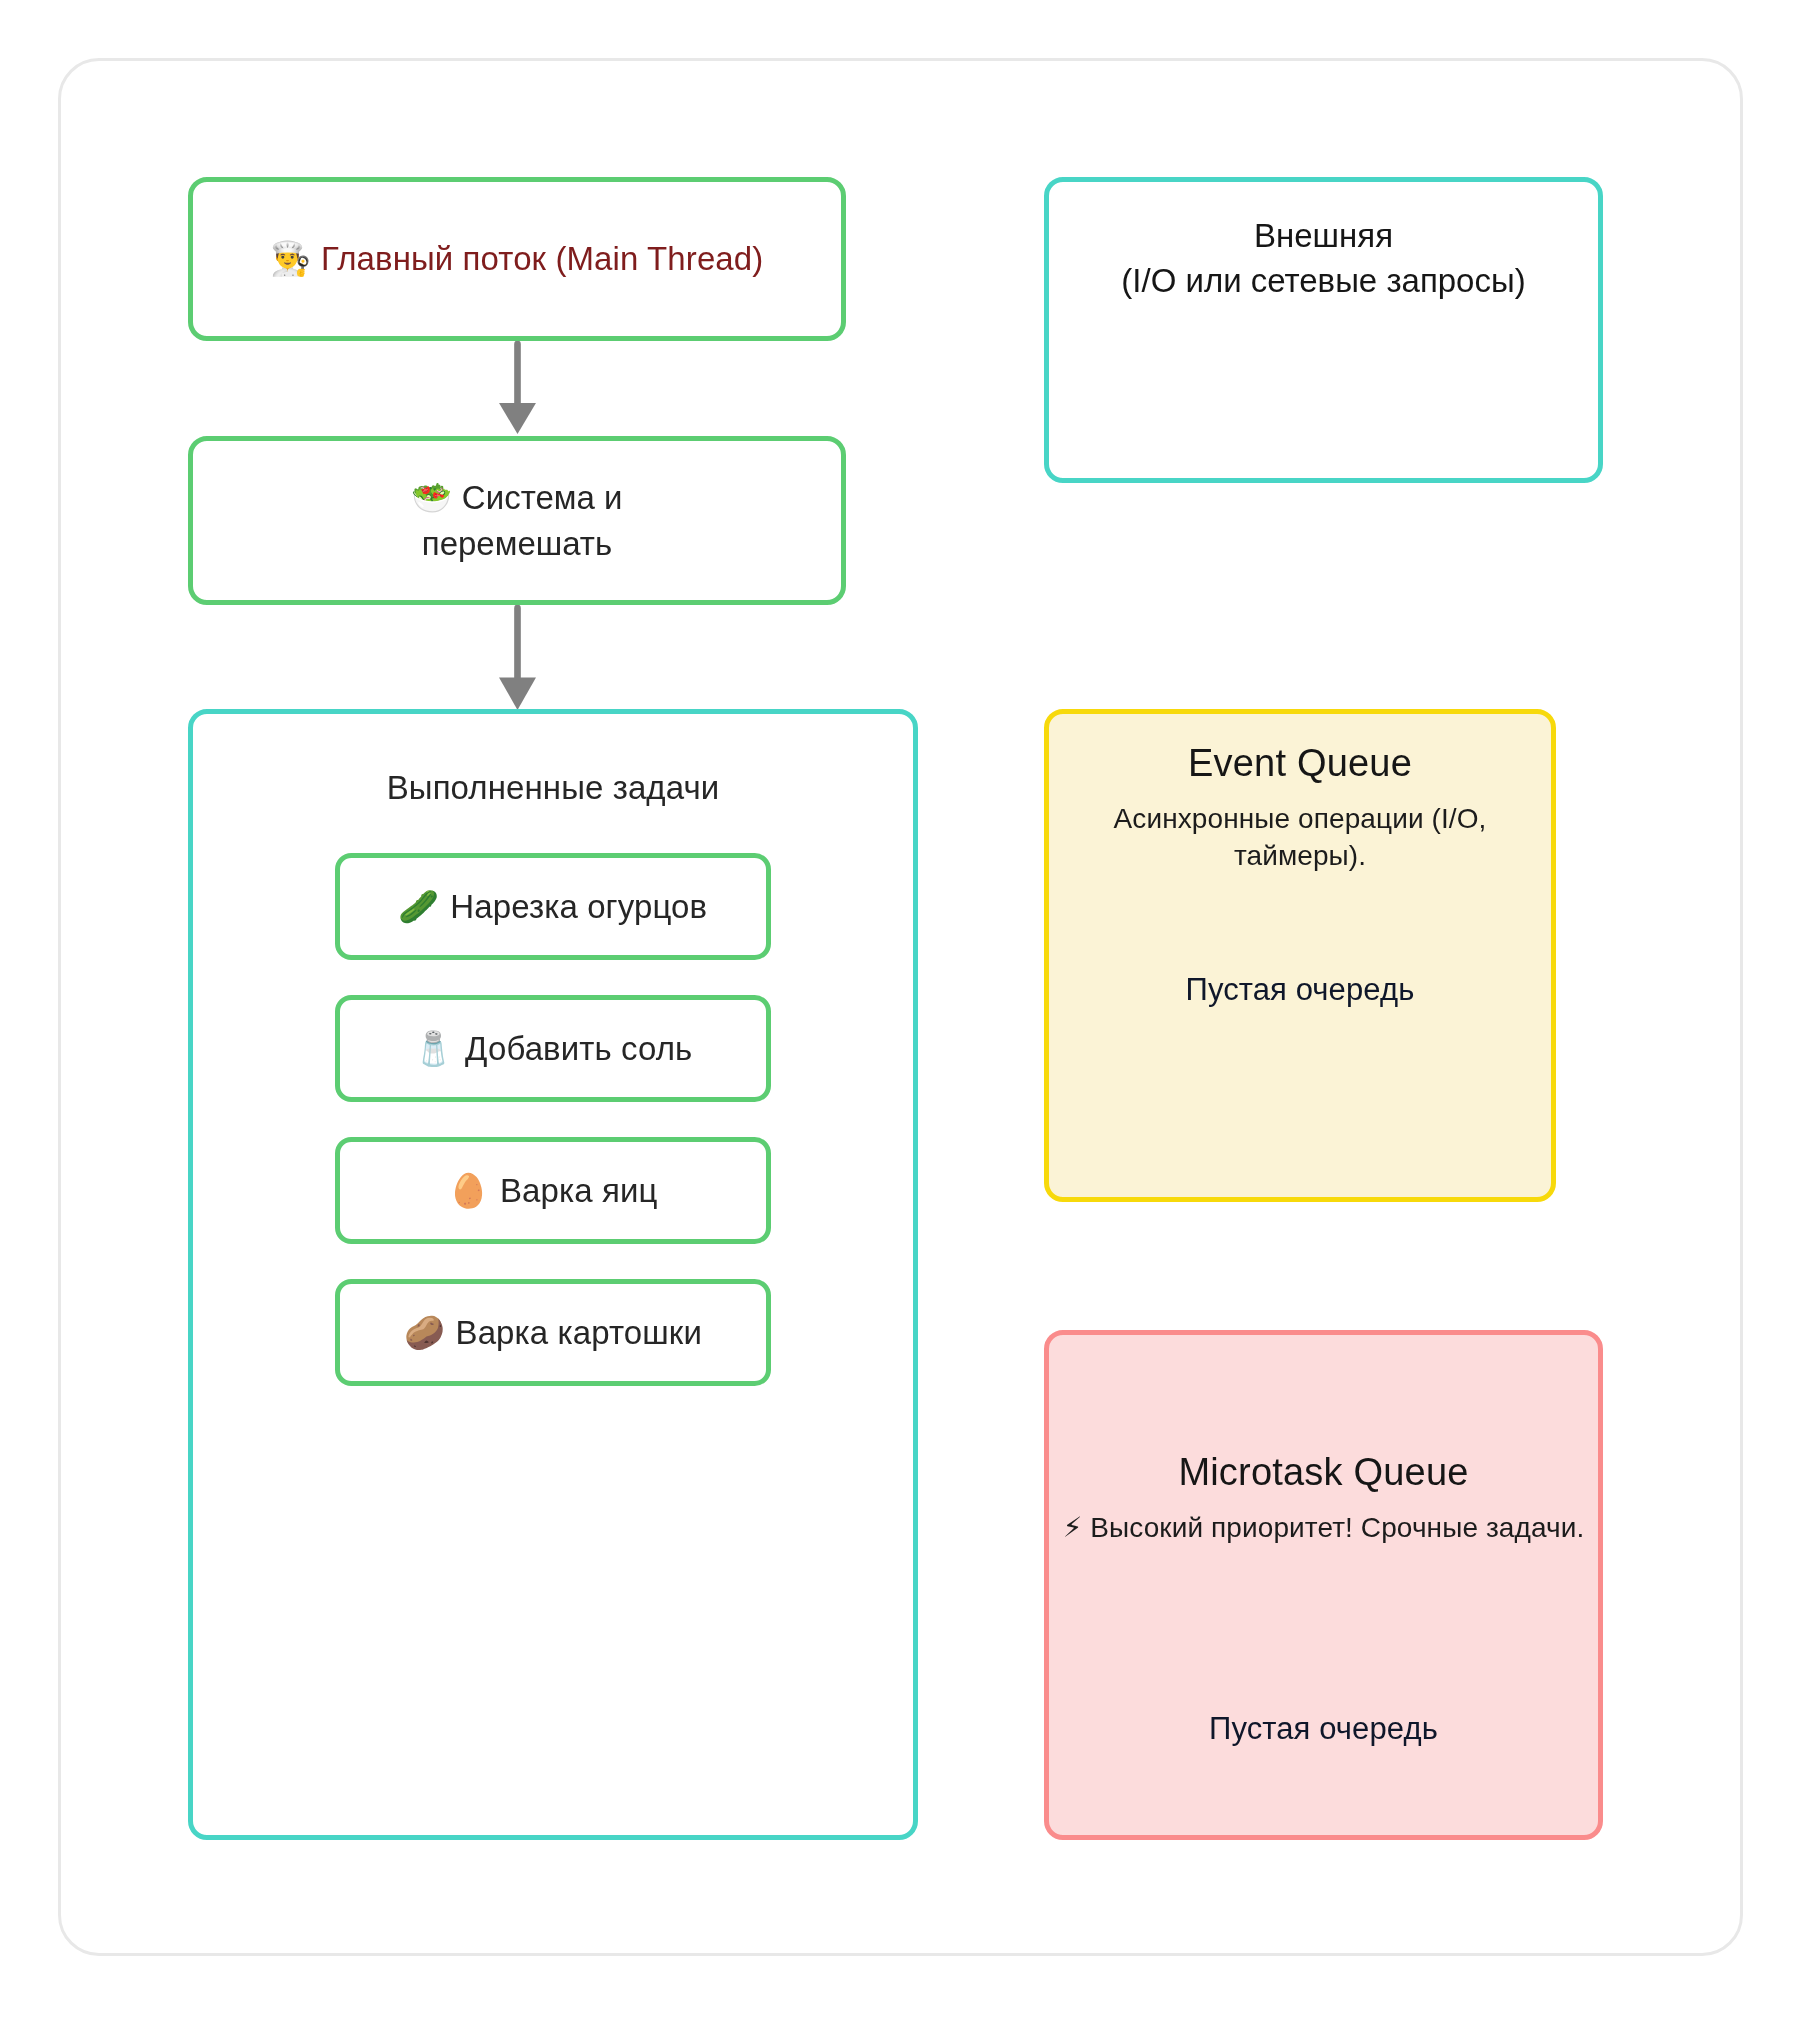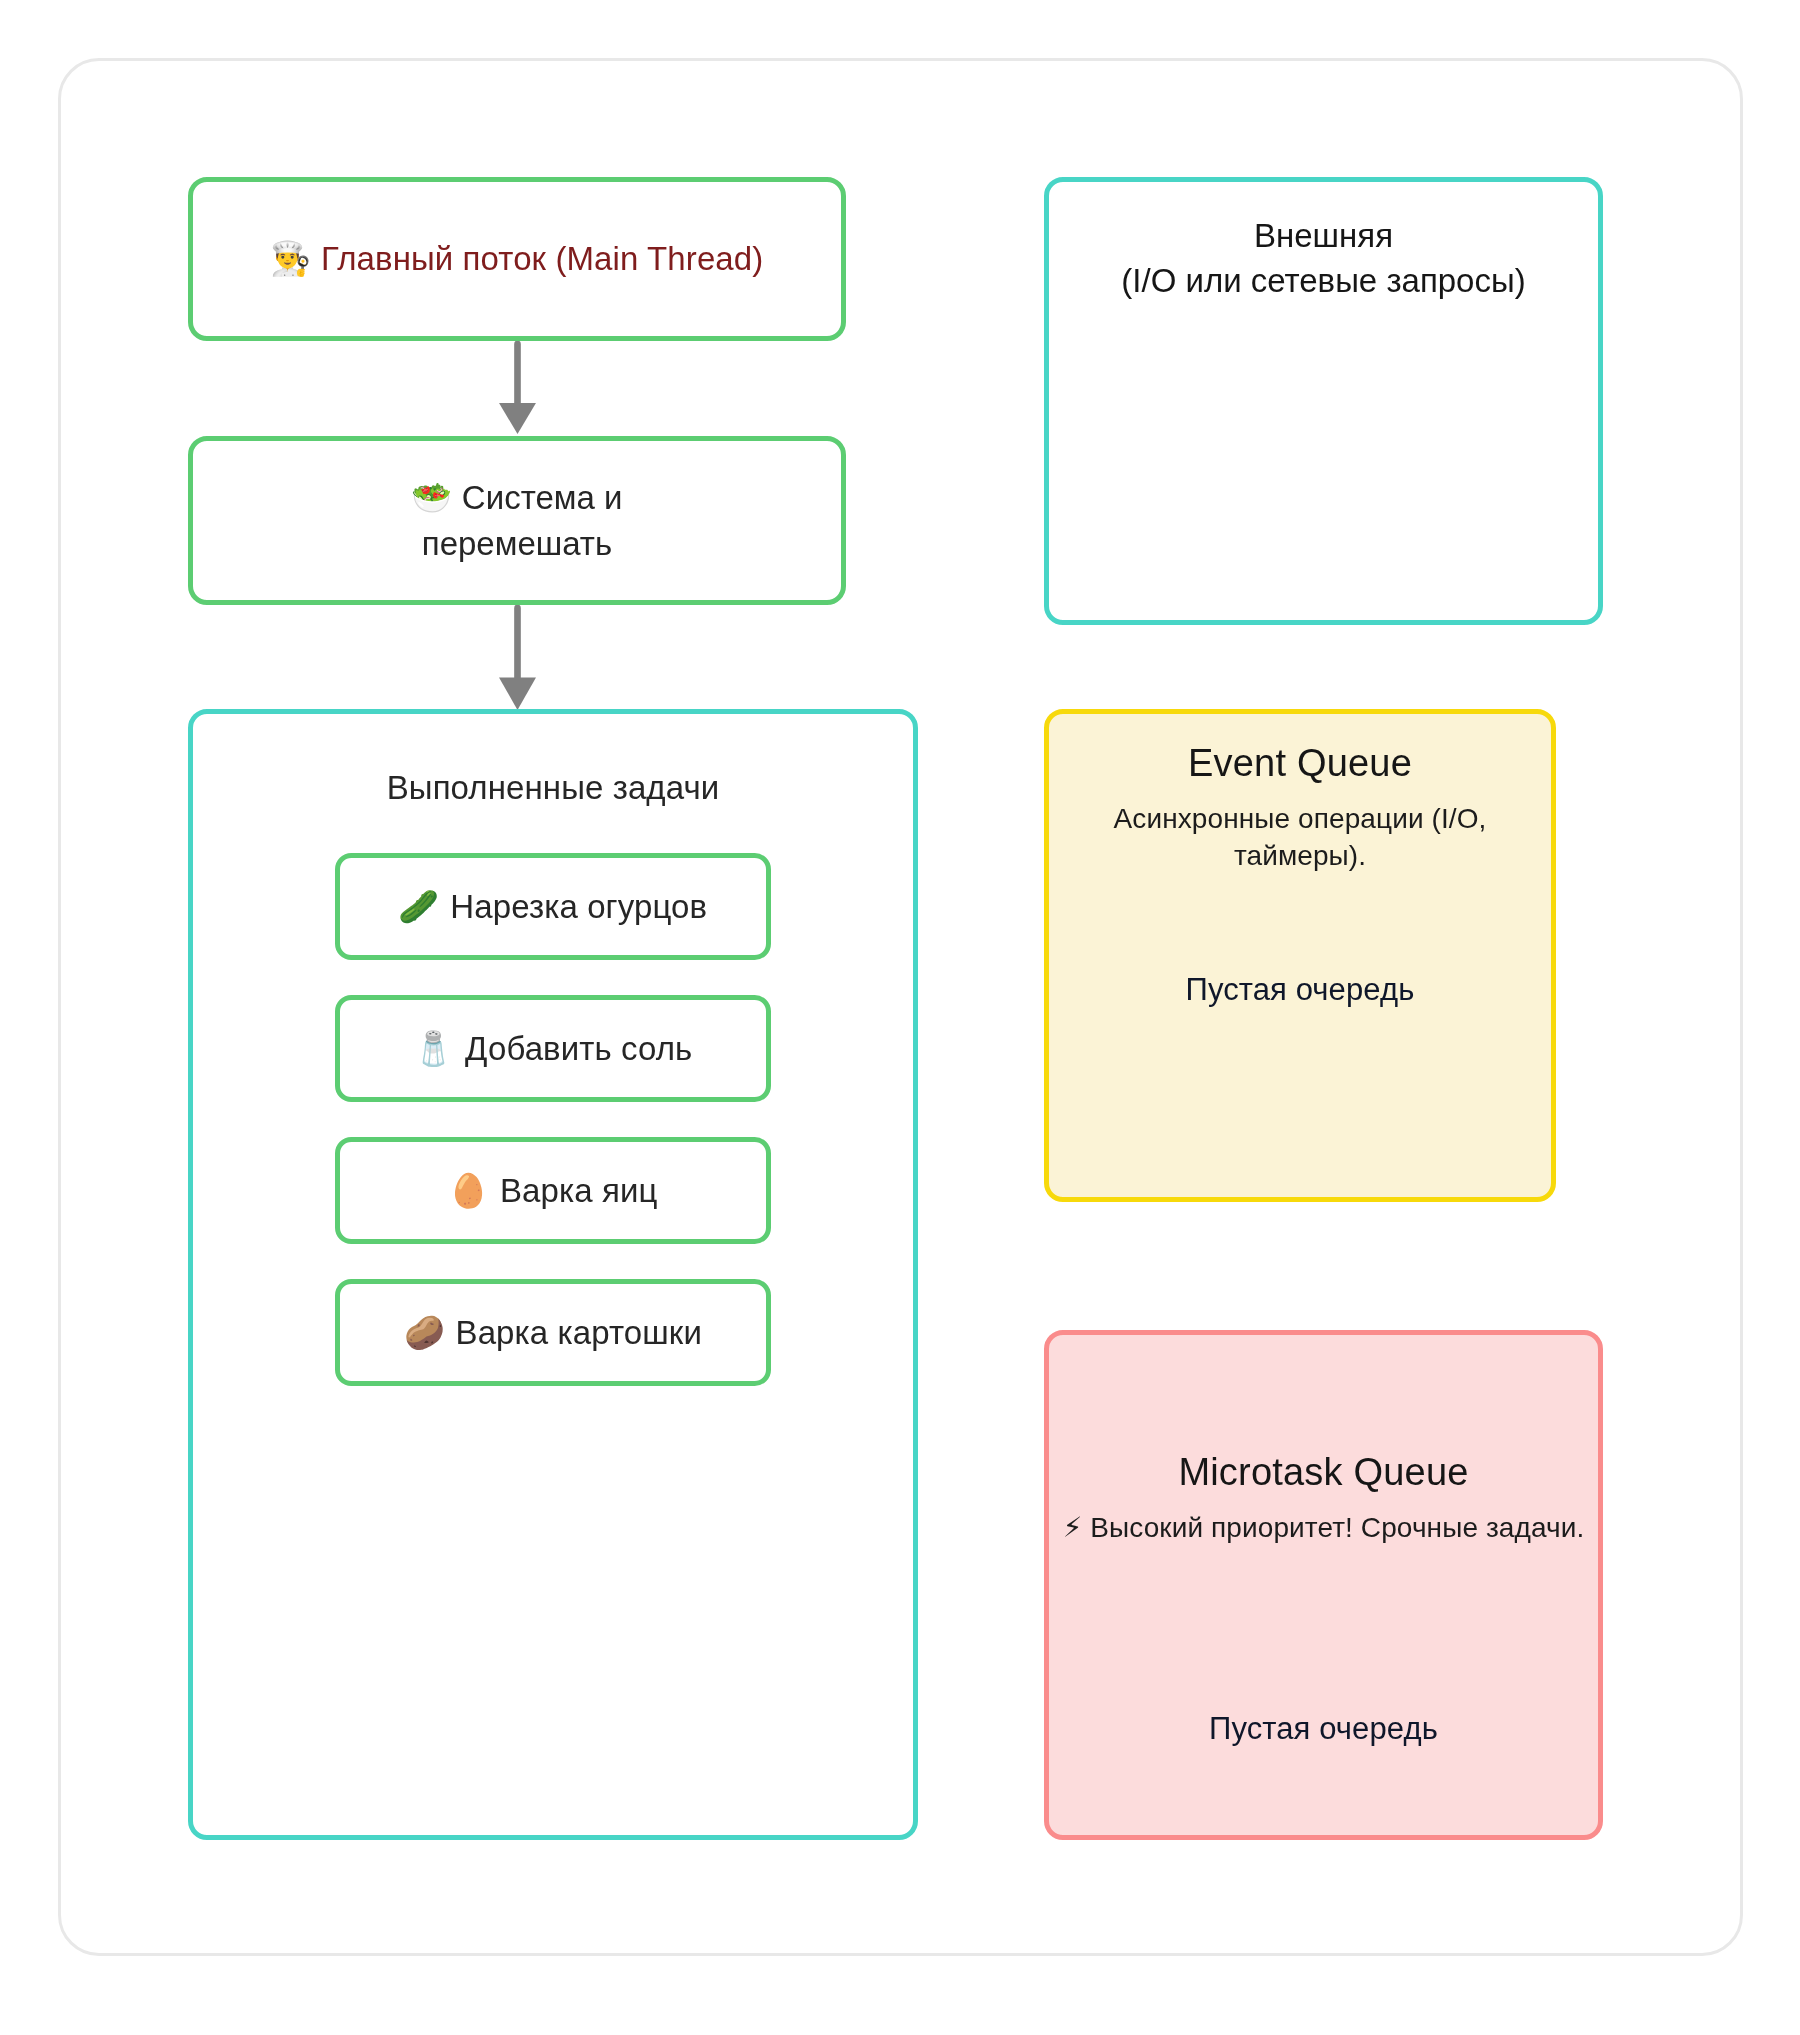--- a/index.html
+++ b/index.html
@@ -136,21 +136,21 @@
     color: #262626;
     letter-spacing: 0.1px;
   }
   .task-item .emoji { margin-right: 10.3px; font-size: 33px; line-height: 1; }
 
   
   #os-node {
     left: 1044px;
     top: 177px;
     width: 559px;
-    height: 448px;
+    height: 306px;
     justify-content: flex-start;
     padding-top: 31px;
   }
   #os-node .node-text {
     font-size: 33px;
     color: #161616;
     line-height: 1.37;
   }
 
   #event-queue-node {

